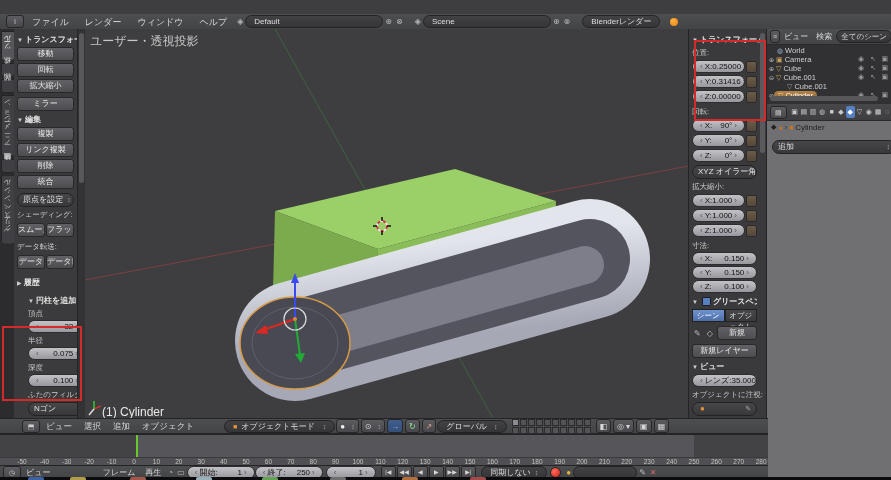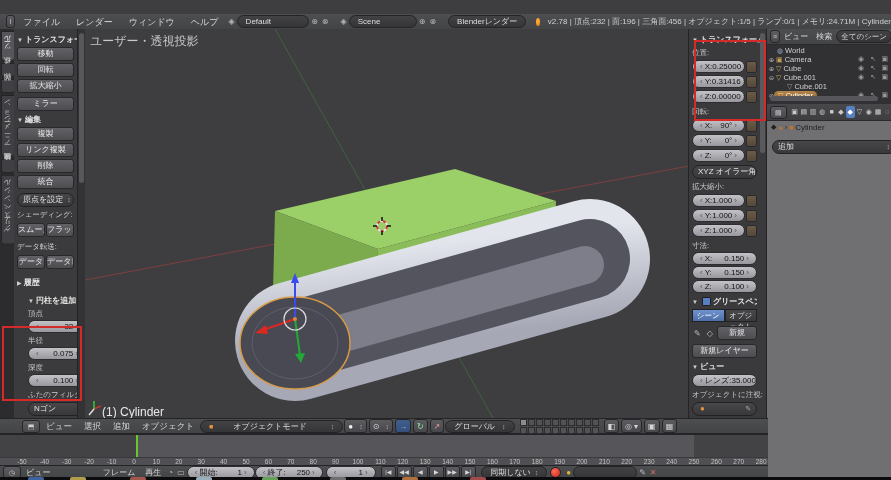--- a/index.html
+++ b/index.html
@@ -105,21 +105,20 @@
     <span class="mini-ic">◈</span>
     <span class="pill-dark" style="width:120px;">Default</span>
     <span class="mini-ic">⊕</span>
     <span class="mini-ic">⊗</span>
     <span class="mini-ic" style="margin-left:8px;">◈</span>
     <span class="pill-dark" style="width:110px;">Scene</span>
     <span class="mini-ic">⊕</span>
     <span class="mini-ic">⊗</span>
     <span class="pill-dark" style="margin-left:10px;">Blenderレンダー</span>
     <span class="blogo" style="position:static;display:inline-block;width:8px;height:8px;border-radius:50%;background:radial-gradient(circle at 35% 35%,#ffb43c,#e87d10);margin-left:10px;"></span>
-    <span class="stats">v2.78 | 頂点:232 | 面:196 | 三角面:456 | オブジェクト:1/5 | ランプ:0/1 | メモリ:24.71M | Cylinder</span>
   </div>
 
   <div class="abs" id="tabcol">
     <div class="vtab on">ツール</div>
     <div class="vtab">作成</div>
     <div class="vtab">関係</div>
     <div class="vtab">アニメーション</div>
     <div class="vtab">物理演算</div>
     <div class="vtab">グリースペンシル</div>
   </div>
@@ -439,21 +438,21 @@
         <span class="updown">↕</span>
       </div>
   </div>
 
   <div class="abs" id="vpheader">
     <div class="ed-icon" style="margin-left:22px;">⬒</div>
     <span class="menu-item" style="padding:0 6px;">ビュー</span>
     <span class="menu-item" style="padding:0 6px;">選択</span>
     <span class="menu-item" style="padding:0 6px;">追加</span>
     <span class="menu-item" style="padding:0 6px;">オブジェクト</span>
-    <span class="pill-dark" style="display:flex;align-items:center;gap:20px;">
+    <span class="pill-dark" style="display:flex;align-items:center;gap:4px;margin-left:24px;">
         <span style="color:#e0923c;font-size:7px;">■</span>
         <span>オブジェクトモード</span>
         <span class="updown">↕</span>
       </span>
     <span class="hbtn">
         <span style="color:#f0f0f0;font-size:8px;">●</span>
         <span class="updown">↕</span>
       </span>
     <span class="hbtn">
         <span>⊙</span>

